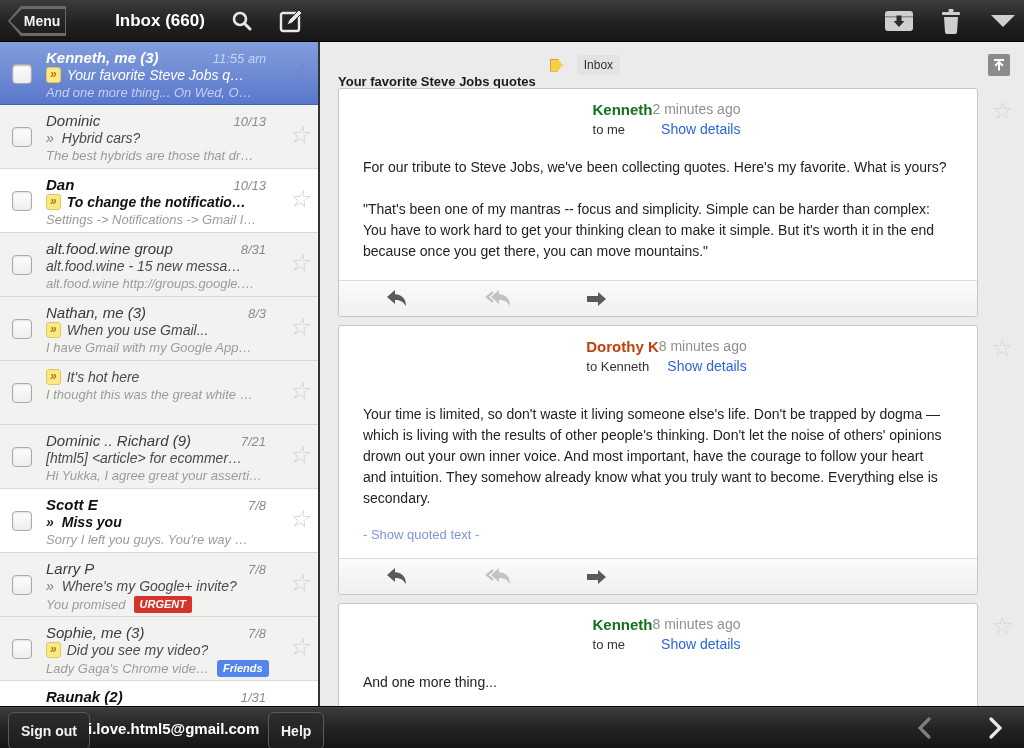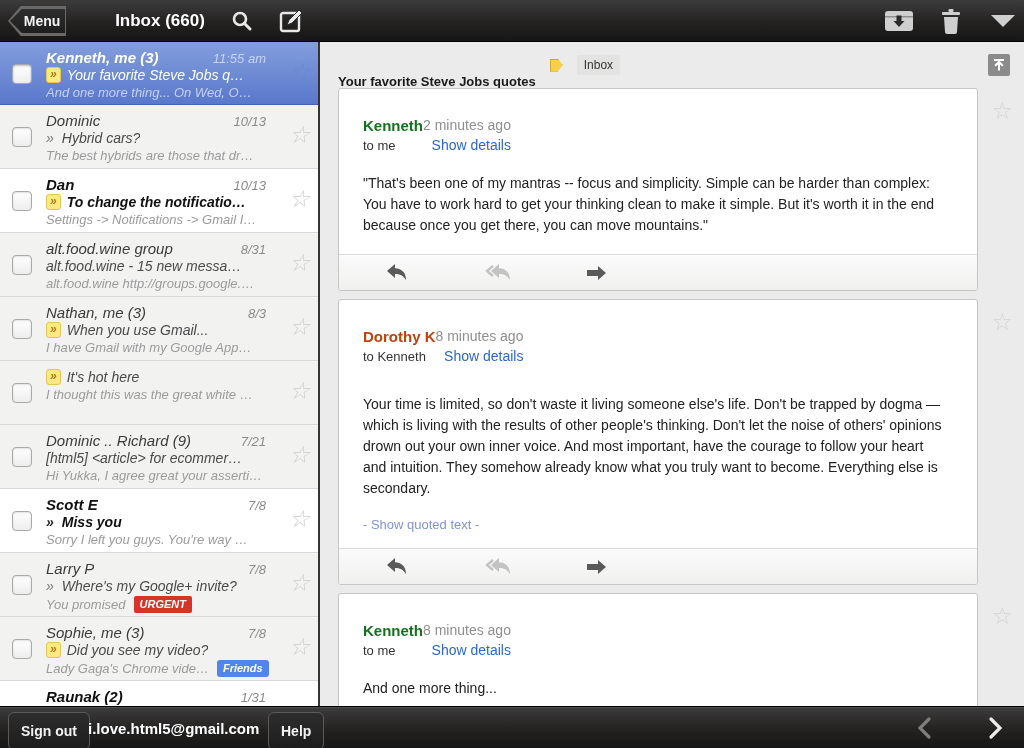--- a/index.html
+++ b/index.html
@@ -75,21 +75,21 @@
                clip-path:polygon(0 0, 62% 0, 100% 50%, 62% 100%, 0 100%);
                background:#f7d048; border:1px solid #caa53a; }
   .label-chip { margin-left:14px; font-size:12px; color:#333; background:#e3e3e2;
                 padding:3px 7px; border-radius:2px; }
   .scrolltop-btn { position:absolute; right:14px; top:12px; width:22px; height:22px;
                    background:#8b8b8b; border-radius:2px; display:flex; align-items:center;
                    justify-content:center; }
 
   .card { position:relative; margin:0 46px 8px 16px; background:#fff;
           border:1px solid #c6c6c5; border-radius:3px; }
-  .card-head { display:flex; justify-content:flex-start; padding:28px 16px 6px 24px; }
+  .card-head { display:flex; justify-content:center; padding:12px 16px 6px 24px;margin-left:9px; }
   .msender { font-size:15px; font-weight:bold; }
   .msender.green { color:#13731c; }
   .msender.purple { color:#c2410c; }
   .mto { font-size:13px; color:#333; margin-top:4px; }
   .mh-right { text-align:right; }
   .mtime { font-size:14px; color:#8f8f8f; }
   .mdetails { font-size:14px; color:#2b66d9; margin-top:4px; }
   .mbody { padding:14px 30px 18px 24px; font-size:14px; line-height:21px; color:#222; }
   .mbody p + p { margin-top:21px; }
   .quoted { padding:0 24px 16px; font-size:13px; color:#8193d6; }
@@ -332,20 +332,21 @@
       <div>
         <div class="msender green">Kenneth</div>
         <div class="mto">to me</div>
       </div>
       <div class="mh-right">
         <div class="mtime">2 minutes ago</div>
         <div class="mdetails">Show details</div>
       </div>
     </div>
     <div class="mbody">
+      <p>For our tribute to Steve Jobs, we've been collecting quotes. Here's my favorite. What is yours?</p>
       <p>"That's been one of my mantras -- focus and simplicity. Simple can be harder than complex: You have to work hard to get your thinking clean to make it simple. But it's worth it in the end because once you get there, you can move mountains."</p>
     </div>
     <div class="actionbar">
       <span class="act">
         <svg width="24" height="20" viewBox="0 0 24 20">
             <path d="M10 1 L2 8 L10 15 V11 C15 11 18 12.5 21 17 C21 9 16 5.4 10 5.2 Z" fill="#5a5a5a"></path>
           </svg>
       </span>
       <span class="act">
         <svg width="28" height="20" viewBox="0 0 28 20">

